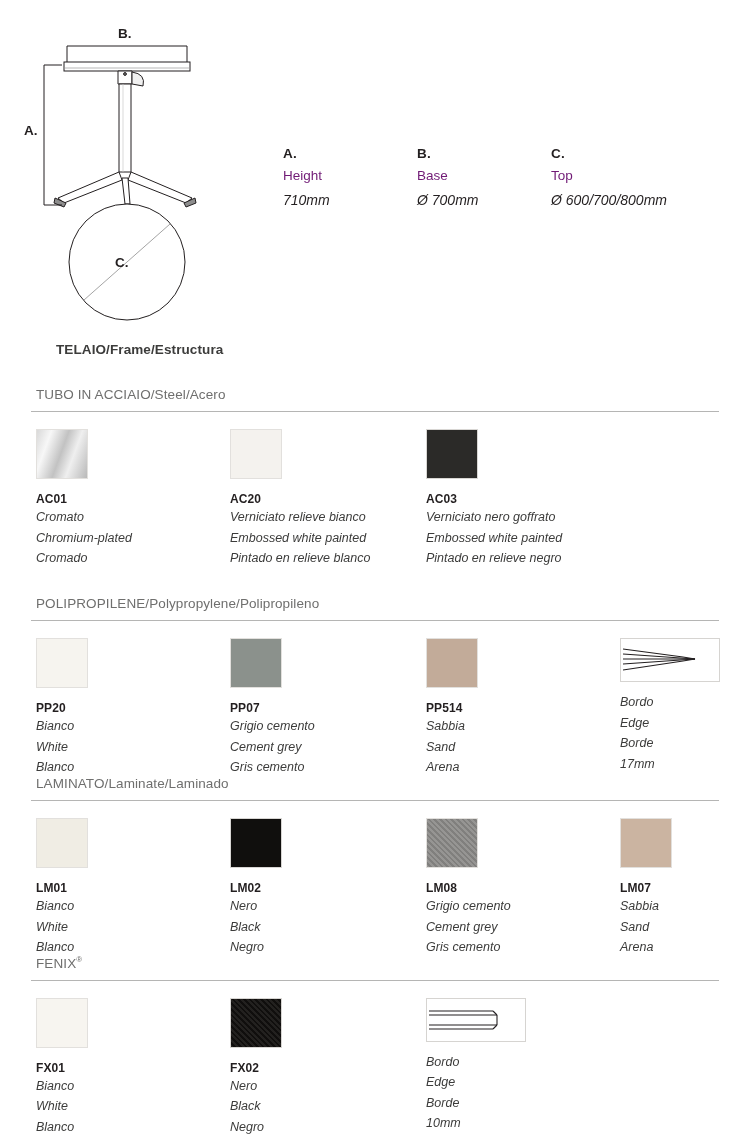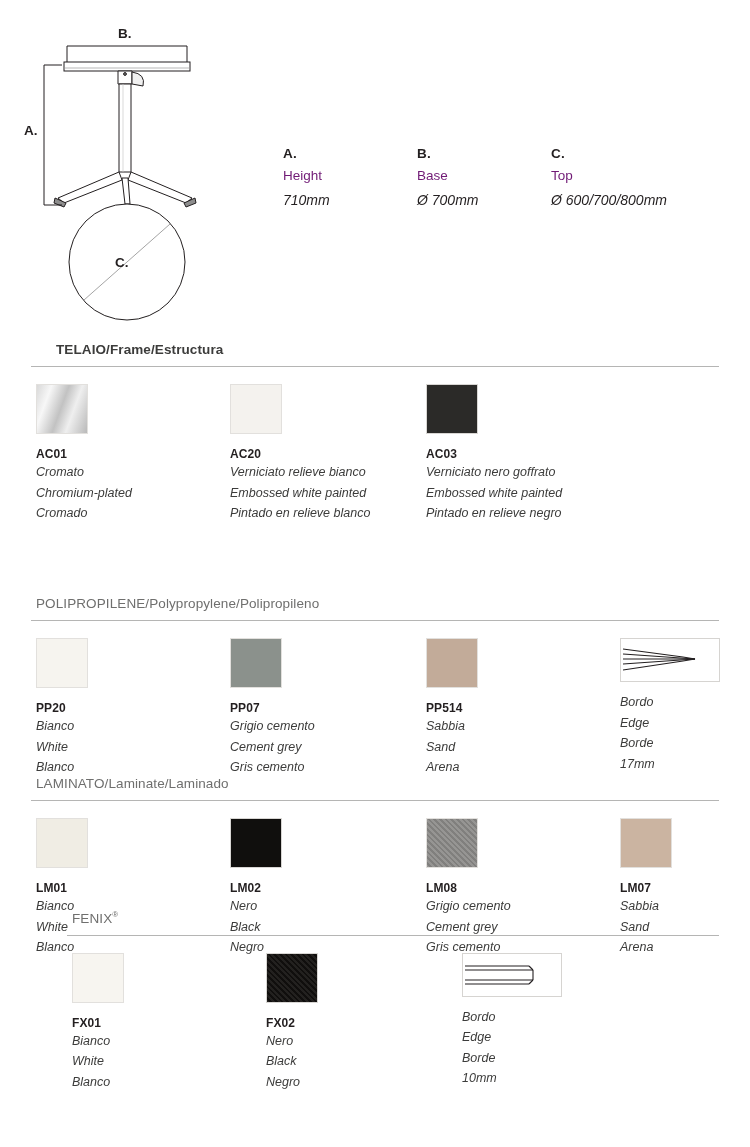--- a/index.html
+++ b/index.html
@@ -107,20 +107,21 @@
     <div class="dim-col wide">
       <div class="dim-letter">C.</div>
       <div class="dim-name">Top</div>
       <div class="dim-value">Ø 600/700/800mm</div>
     </div>
   </div>
 </div>
 
 <div class="section" style="top:342px;">
   <div class="section-title">TELAIO/Frame/Estructura</div>
+  <div class="subsection-title" style="margin-top:30px;">TUBO IN ACCIAIO/Steel/Acero</div>
   <div class="rule"></div>
 
   <div class="swatch-row" style="margin-top:17px; height:150px;">
     <div class="item" style="left:36px;">
       <span class="sw" style="background:linear-gradient(110deg,#d9d9d9 0%,#f7f7f7 22%,#c2c2c2 48%,#efefef 68%,#b9b9b9 100%);"></span>
       <div class="labels">
         <div class="code">AC01</div>
         <div class="desc">Cromato</div>
         <div class="desc">Chromium-plated</div>
         <div class="desc">Cromado</div>
@@ -251,21 +252,21 @@
       <div class="labels">
         <div class="code">LM07</div>
         <div class="desc">Sabbia</div>
         <div class="desc">Sand</div>
         <div class="desc">Arena</div>
       </div>
     </div>
   </div>
 </div>
 
-<div class="section" style="top:910px;padding-left:36px;">
+<div class="section" style="top:955px;">
   <div class="subsection-title">
     <span>FENIX</span><span class="sup">®</span>
   </div>
   <div class="rule"></div>
 
   <div class="swatch-row" style="margin-top:17px; height:140px;">
     <div class="item" style="left:36px;">
       <span class="sw" style="background:#f7f5f0;"></span>
       <div class="labels">
         <div class="code">FX01</div>

